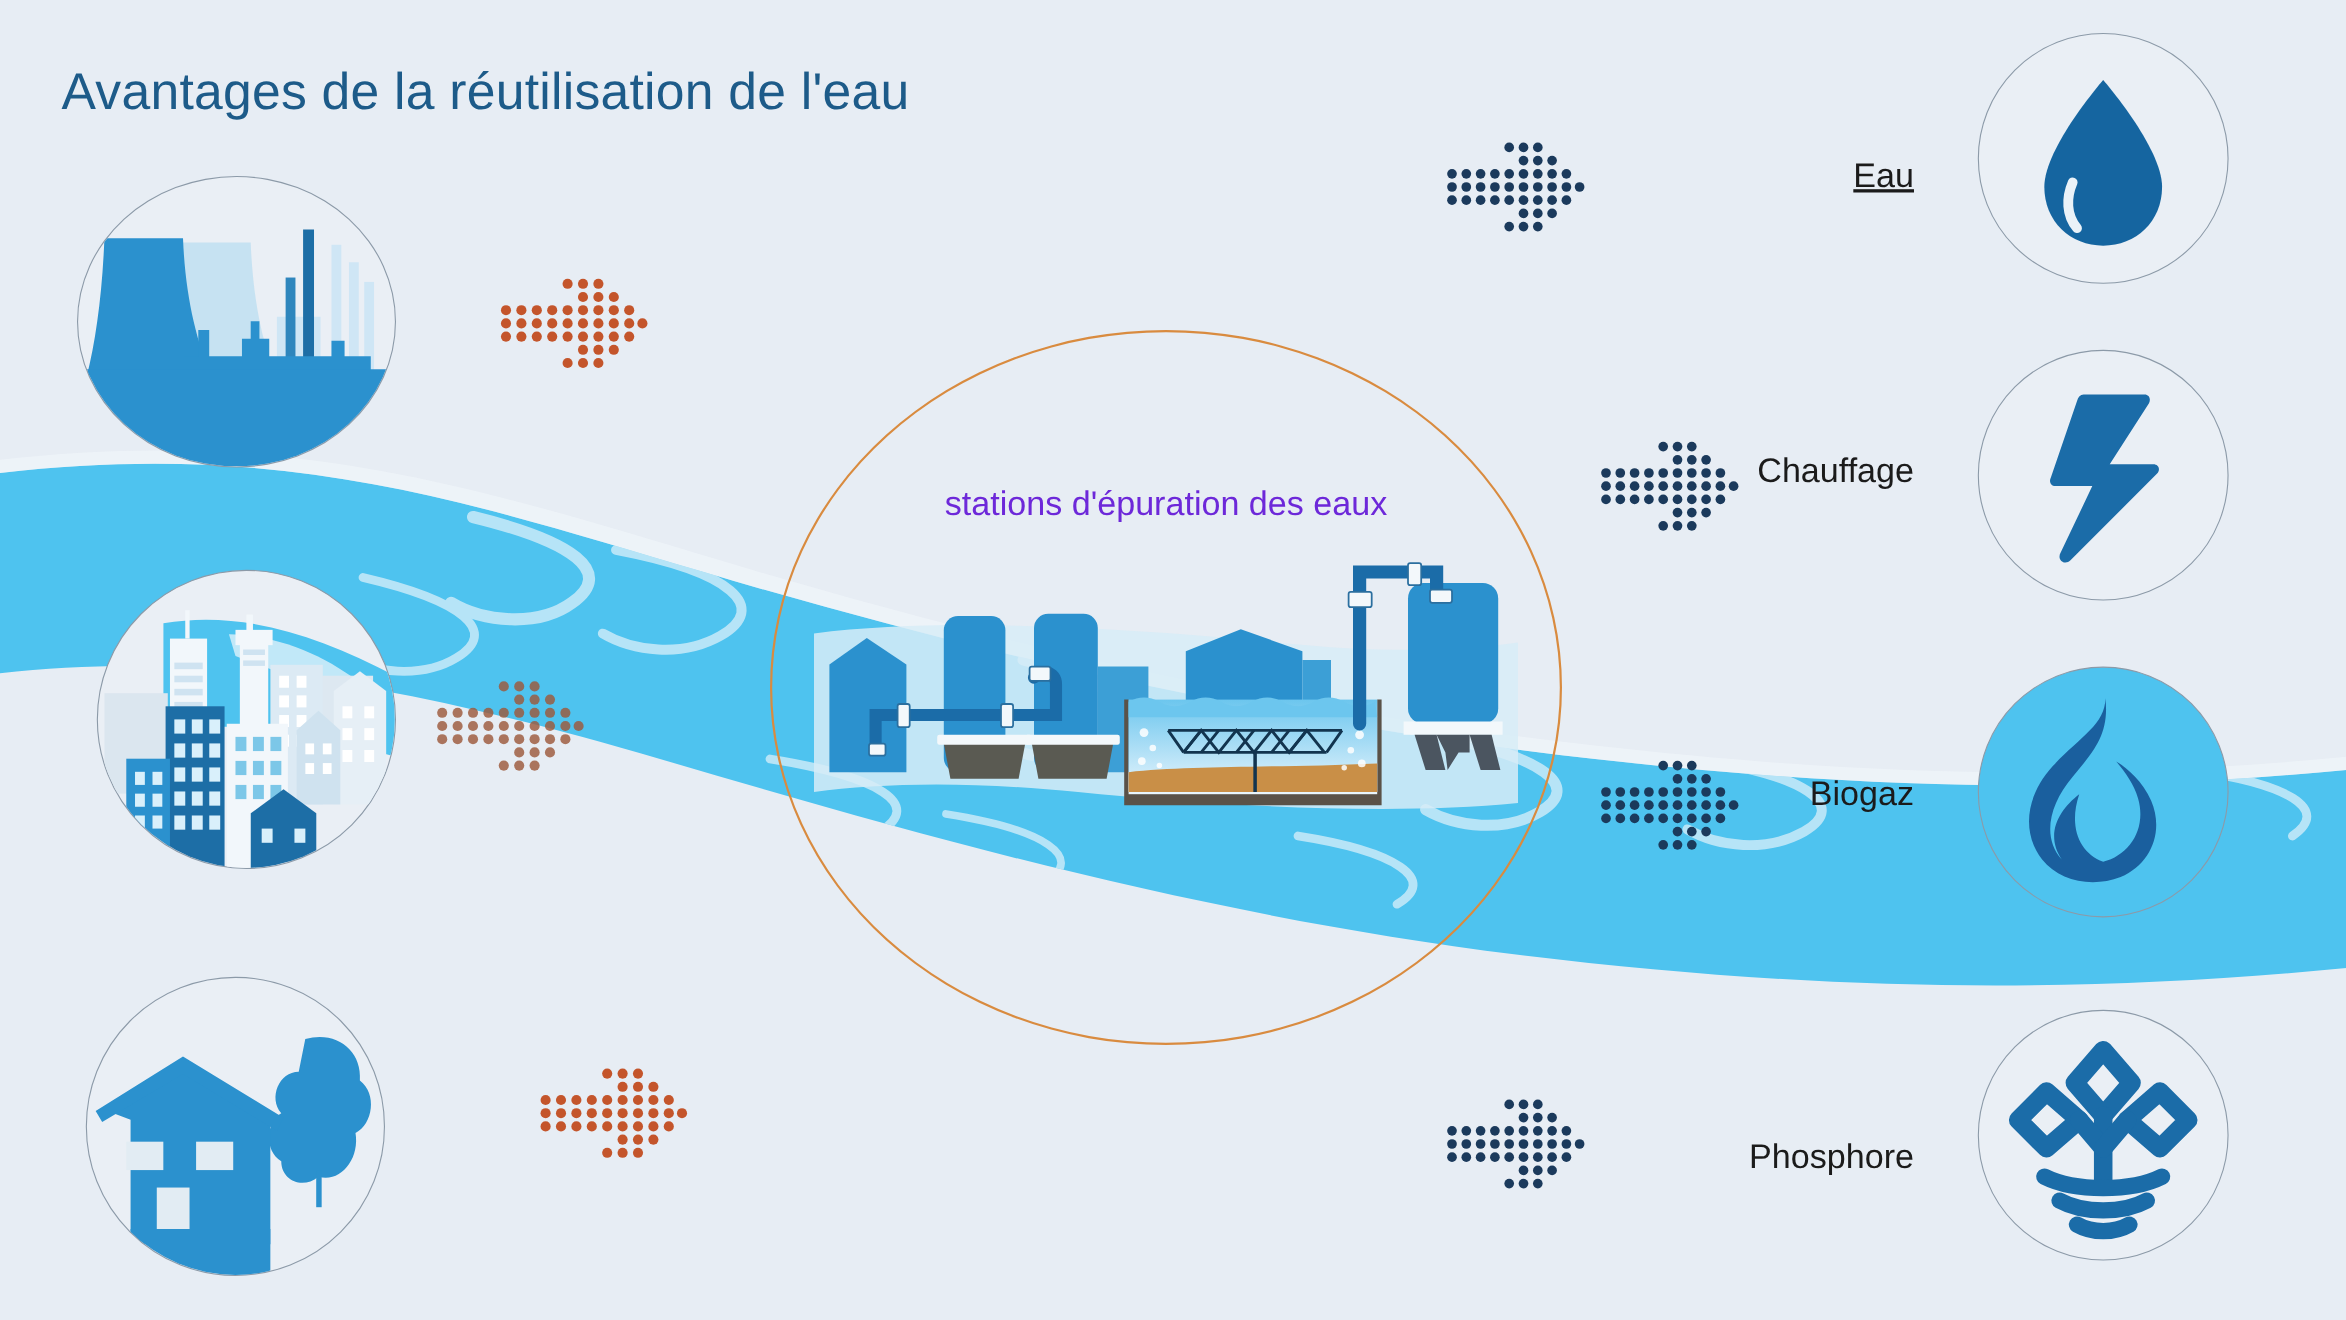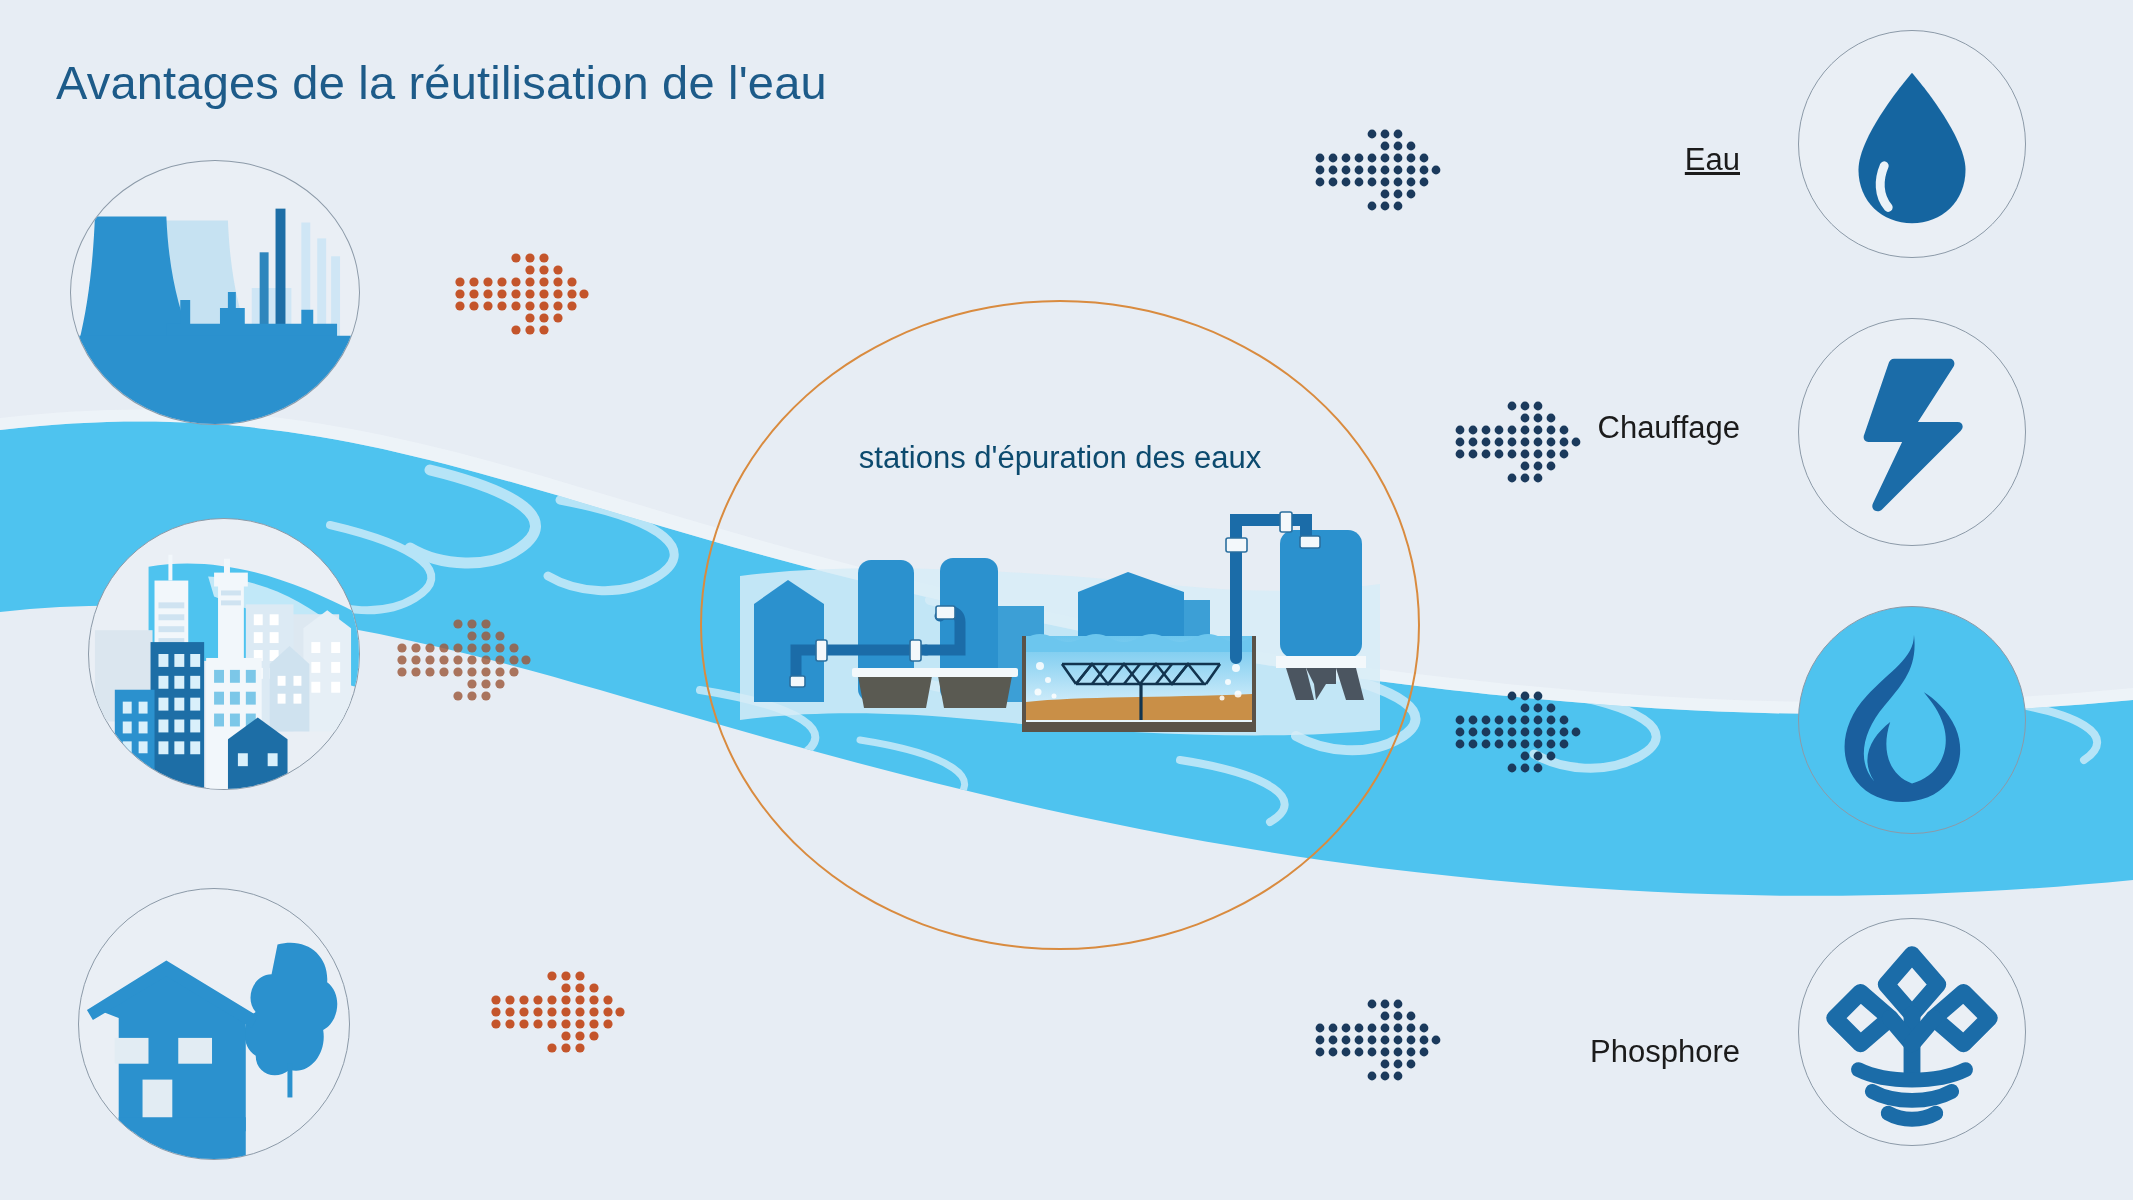--- a/index.html
+++ b/index.html
@@ -39,21 +39,21 @@
   }
 
   
   .center-ring{
     position:absolute;left:700px;top:300px;width:720px;height:650px;
     border:2.4px solid #d98b3f;border-radius:50%;
     box-sizing:border-box;
   }
   .plant-label{
     position:absolute;left:700px;top:440px;width:720px;
-    text-align:center;font-size:31px;color:#0c4a6e;
+    text-align:center;font-size:31px;color:#6d28d9;
   }
   .plant-art{position:absolute;left:740px;top:480px;width:640px;height:270px;}
 
   
   .dotarrow{position:absolute;}
 </style>
 </head>
 <body>
 
 <div id="stage">
@@ -269,20 +269,21 @@
   <div class="badge on-river" style="left:1798px;top:606px;width:228px;height:228px;">
     <svg viewBox="0 0 228 228">
       <path d="M116,28 C120,62 104,78 86,100 C64,126 58,156 76,176
                C60,152 74,130 92,116 C82,146 92,170 114,178
                C138,172 154,148 146,120 C142,106 134,96 126,86
                C136,92 150,104 158,122 C170,150 158,180 130,192
                C104,202 74,196 58,176 C38,150 44,116 68,90
                C92,64 116,52 116,28 Z" fill="#1a5f9e"></path>
     </svg>
   </div>
+  <div class="outlabel" style="left:1440px;top:704px;width:300px;">Biogaz</div>
 
   <div class="badge" style="left:1798px;top:918px;width:228px;height:228px;">
     <svg viewBox="0 0 228 228">
       <g fill="none" stroke="#1b6ca8" stroke-width="17" stroke-linejoin="round" stroke-linecap="round">
 
         <path d="M114,36 L140,66 L114,96 L88,66 Z"></path>
 
         <path d="M62,74 L92,100 L62,126 L36,100 Z"></path>
 
         <path d="M166,74 L192,100 L166,126 L136,100 Z"></path>

